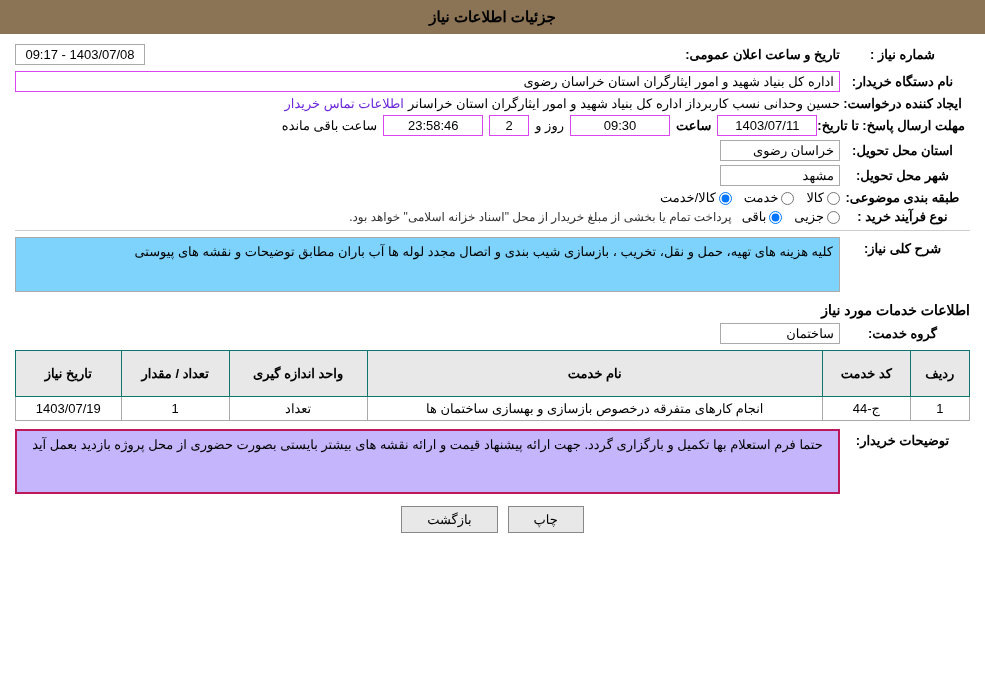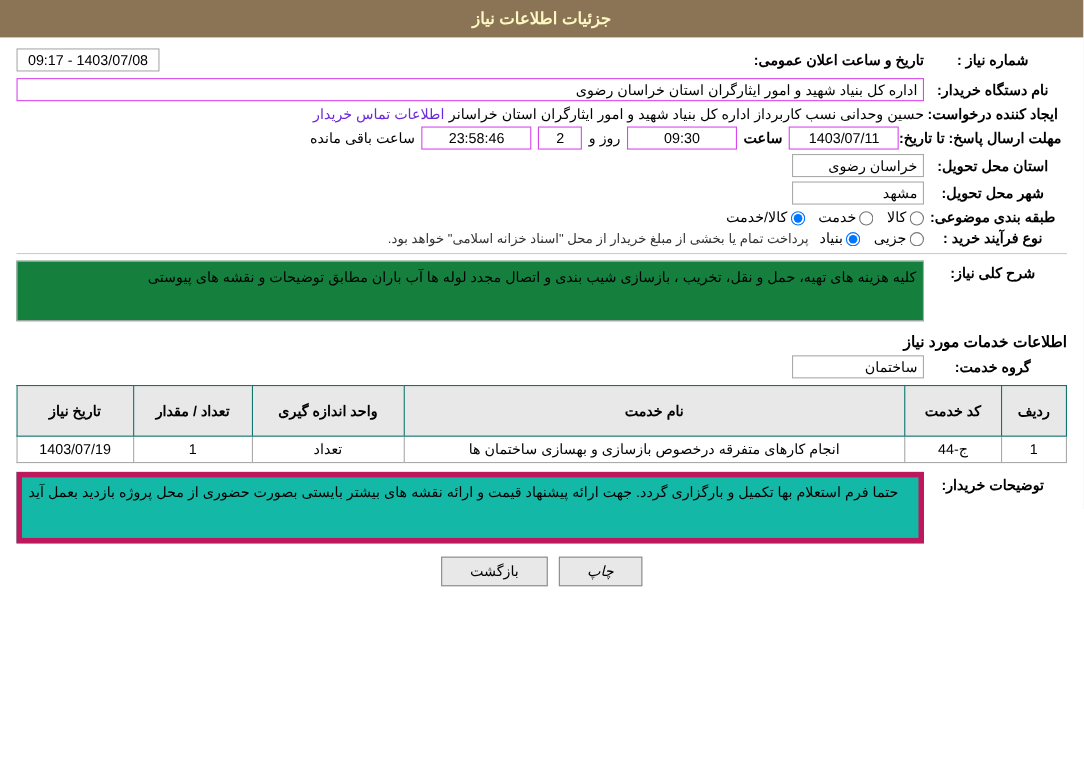--- a/index.html
+++ b/index.html
@@ -10,21 +10,21 @@
       direction: rtl;
     }
     .page-wrapper {
       width: 985px;
       min-height: 691px;
       background: #fff;
       margin: 0 auto;
     }
     .header-bar {
       background: #8b7355;
-      color: #fef9c3;
+      color: #000000;
       text-align: center;
       padding: 8px 12px;
       font-size: 15px;
       font-weight: bold;
     }
     .content-area {
       padding: 10px 15px;
     }
     .value-box {
       border: 1px solid #aaa;
@@ -98,21 +98,20 @@
       padding: 5px 25px;
       font-size: 13px;
       cursor: pointer;
       border: 1px solid #999;
       background: #f0f0f0;
       font-family: Tahoma, Arial, sans-serif;
     }
     .btn-print {
       background: #e8e8e8;
       border: 1px solid #888;
-      font-style: italic;
     }
     .btn-back {
       background: #e8e8e8;
       border: 1px solid #888;
     }
     .full-row {
       display: flex;
       align-items: center;
       margin-bottom: 4px;
     }
@@ -142,33 +141,33 @@
       min-width: 100px;
       text-align: center;
     }
     .separator {
       border: none;
       border-top: 1px solid #ccc;
       margin: 6px 0;
     }
     .sharhbox {
       border: 1px solid #aaa;
-      background: #15803d;
+      background: #7dd3fc;
       padding: 6px;
       min-height: 55px;
       text-align: right;
       font-size: 13px;
       width: 100%;
     }
     .buyer-desc {
-      border: 5px solid #be185d;
-      background: #14b8a6;
+      border: 2px solid #be185d;
+      background: #c4b5fd;
       padding: 6px;
       min-height: 65px;
-      text-align: left;
+      text-align: center;
       font-size: 13px;
       width: 100%;
     }
   </style>
 </head>
 <body>
 
 <div class="page-wrapper">
 
   <div class="header-bar">
@@ -252,21 +251,21 @@
     <div class="full-row" style="margin-bottom:4px;">
       <div class="lbl">نوع فرآیند خرید :</div>
       <div class="val" style="display:flex; align-items:center; gap:10px; flex-wrap:wrap;">
         <div class="radio-group">
           <label>
             <input type="radio" name="purchase_type" style="">
             <span>جزیی</span>
           </label>
           <label>
             <input type="radio" name="purchase_type" checked="" style="">
-            <span>بنیاد</span>
+            <span>باقی</span>
           </label>
         </div>
         <span style="font-size:12px; color:#333;">پرداخت تمام یا بخشی از مبلغ خریدار از محل "اسناد خزانه اسلامی" خواهد بود.</span>
       </div>
     </div>
 
     <hr class="separator">
 
     <div class="full-row" style="margin-bottom:4px; align-items:flex-start;">
       <div class="lbl" style="padding-top:4px;">شرح کلی نیاز:</div>

